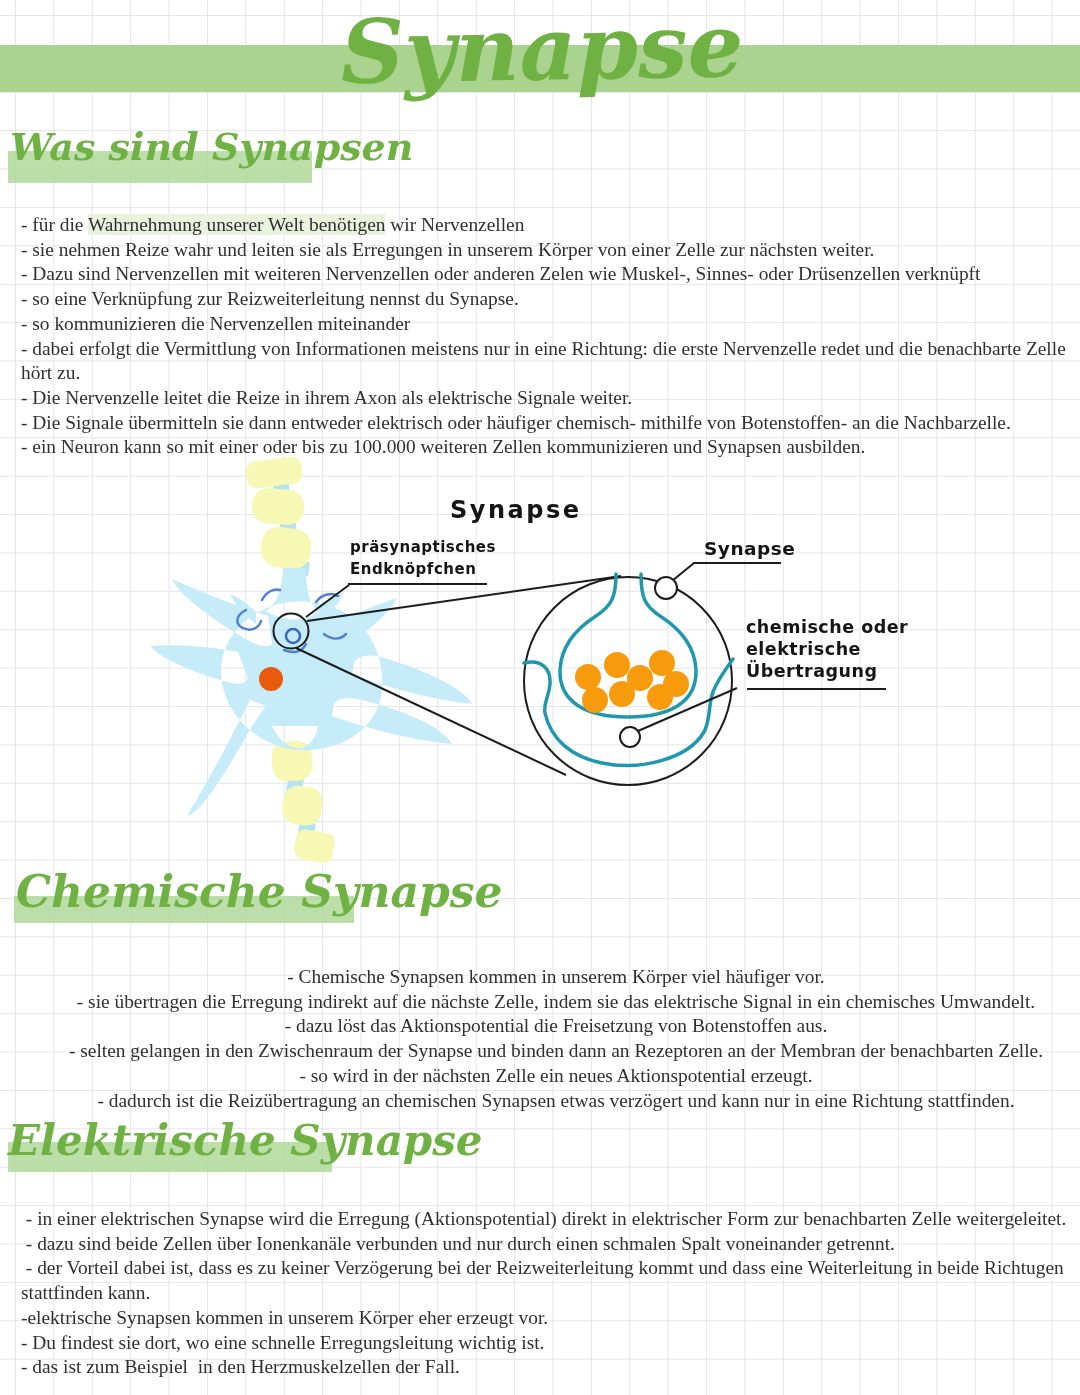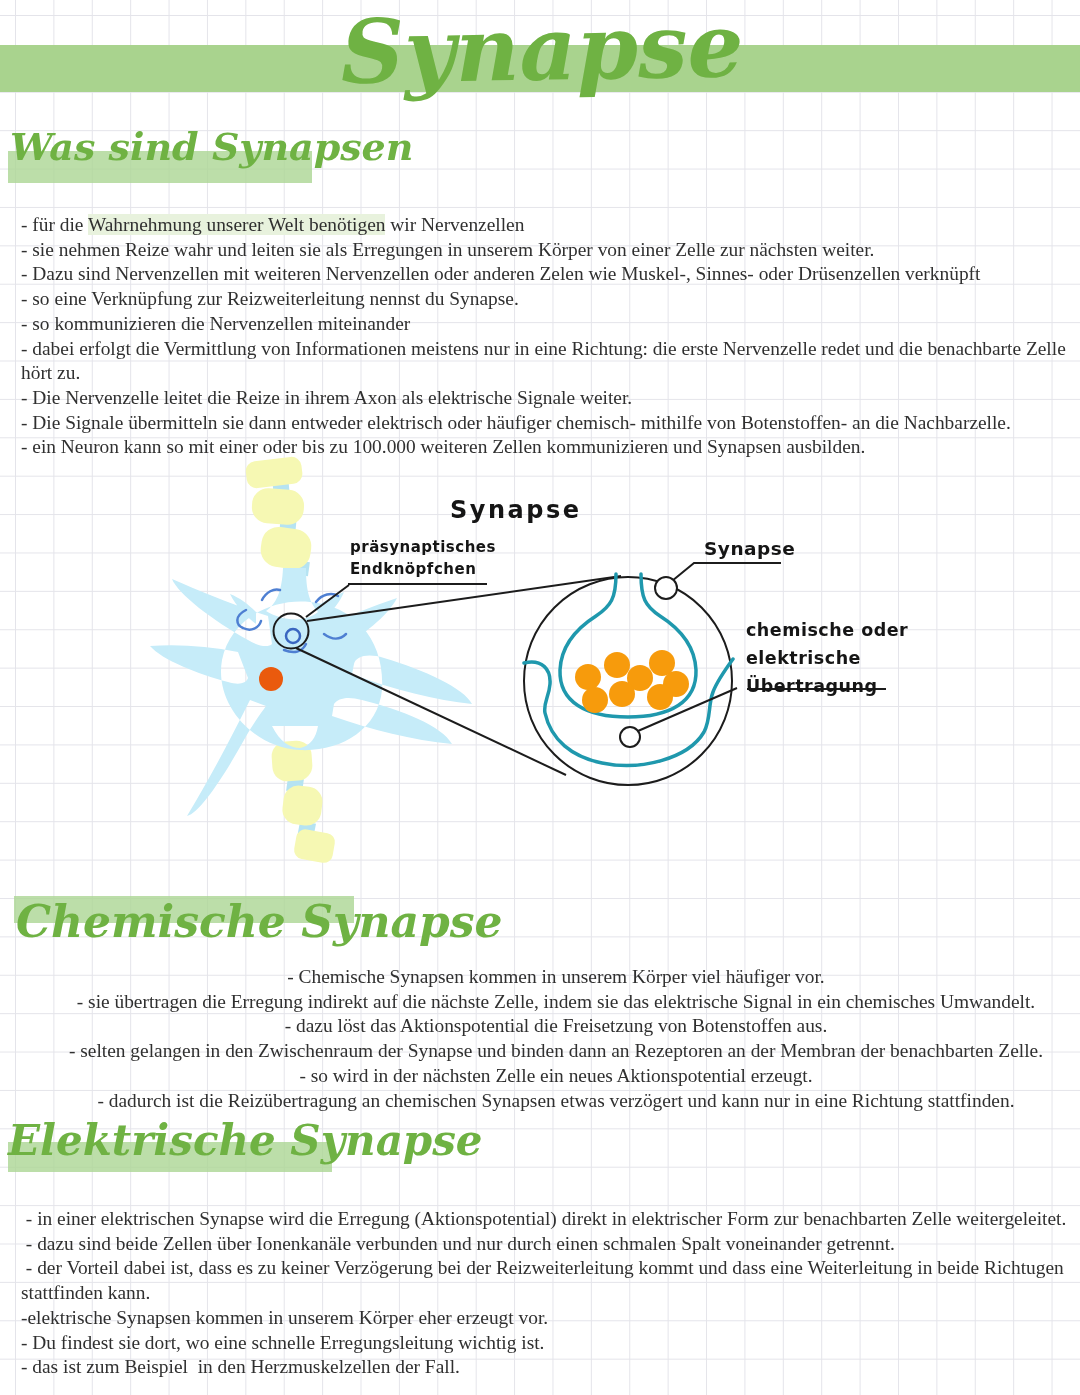--- a/index.html
+++ b/index.html
@@ -18,21 +18,21 @@
     position:absolute;left:0;top:45px;width:1080px;height:47px;
     background:#a9d38e;z-index:1;
   }
   .script{
     font-family:"DejaVu Serif",serif;font-style:italic;font-weight:700;
     color:#6fb243;z-index:3;position:absolute;white-space:nowrap;
     transform-origin:left bottom;
   }
   .main-title{left:543px;top:0px;font-size:88px;transform:translateX(-50%) rotate(-1deg);}
   .h-was{left:10px;top:124px;font-size:38px;}
-  .h-chem{left:16px;top:866px;font-size:44px;margin-top:30px;}
+  .h-chem{left:16px;top:866px;font-size:44px;}
   .h-elek{left:8px;top:1116px;font-size:42px;}
   .h-hl{position:absolute;background:#abd693;opacity:.8;z-index:2;}
   .hl-was{left:8px;top:151px;width:304px;height:32px;}
   .hl-chem{left:14px;top:896px;width:340px;height:27px;}
   .hl-elek{left:8px;top:1142px;width:324px;height:30px;}
   .textblock{
     position:absolute;left:21px;width:1070px;z-index:3;
     font-size:19.4px;line-height:24.7px;color:#303030;margin-top:24px;
   }
   .tb1{top:189px;}
@@ -41,21 +41,21 @@
   .line{white-space:pre-wrap;}
   .inline-hl{background:#e8f2dd;}
   .diagram-svg{position:absolute;left:0;top:0;width:1080px;height:1395px;z-index:4;pointer-events:none;}
   .dlabel{
     position:absolute;z-index:5;font-family:"DejaVu Sans",sans-serif;
     font-weight:700;color:#151515;white-space:pre-line;
   }
   .dl-title{left:450px;top:496px;font-size:24px;letter-spacing:2.5px;}
   .dl-endk{left:350px;top:536px;font-size:15px;line-height:22px;letter-spacing:.5px;}
   .dl-syn{left:704px;top:538px;font-size:18.5px;letter-spacing:.5px;}
-  .dl-chem{left:746px;top:616px;font-size:17.5px;line-height:28px;letter-spacing:.5px;}
+  .dl-chem{left:746px;top:616px;font-size:17.5px;line-height:22px;letter-spacing:.5px;}
 </style>
 </head>
 <body>
 
 <div class="page">
 
   <div class="title-bar"></div>
   <div class="script main-title">Synapse</div>
 
   <div class="h-hl hl-was"></div>

